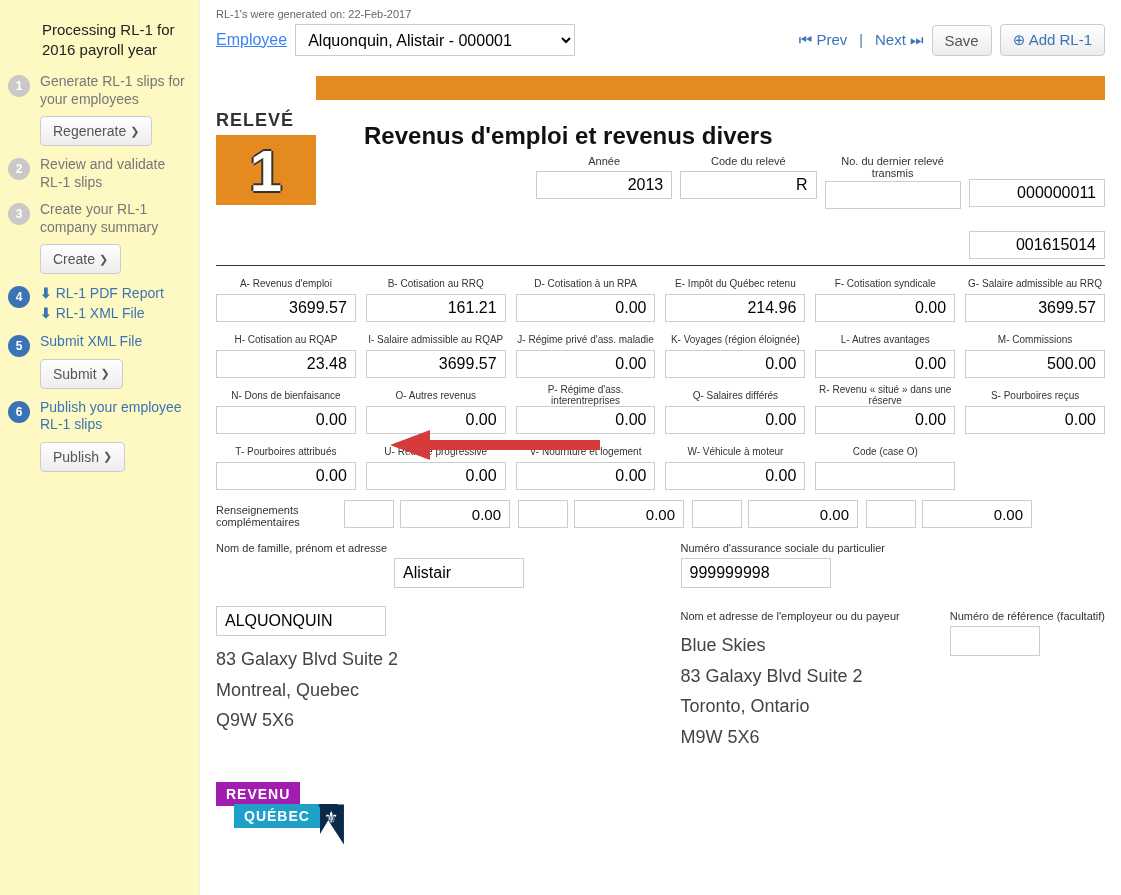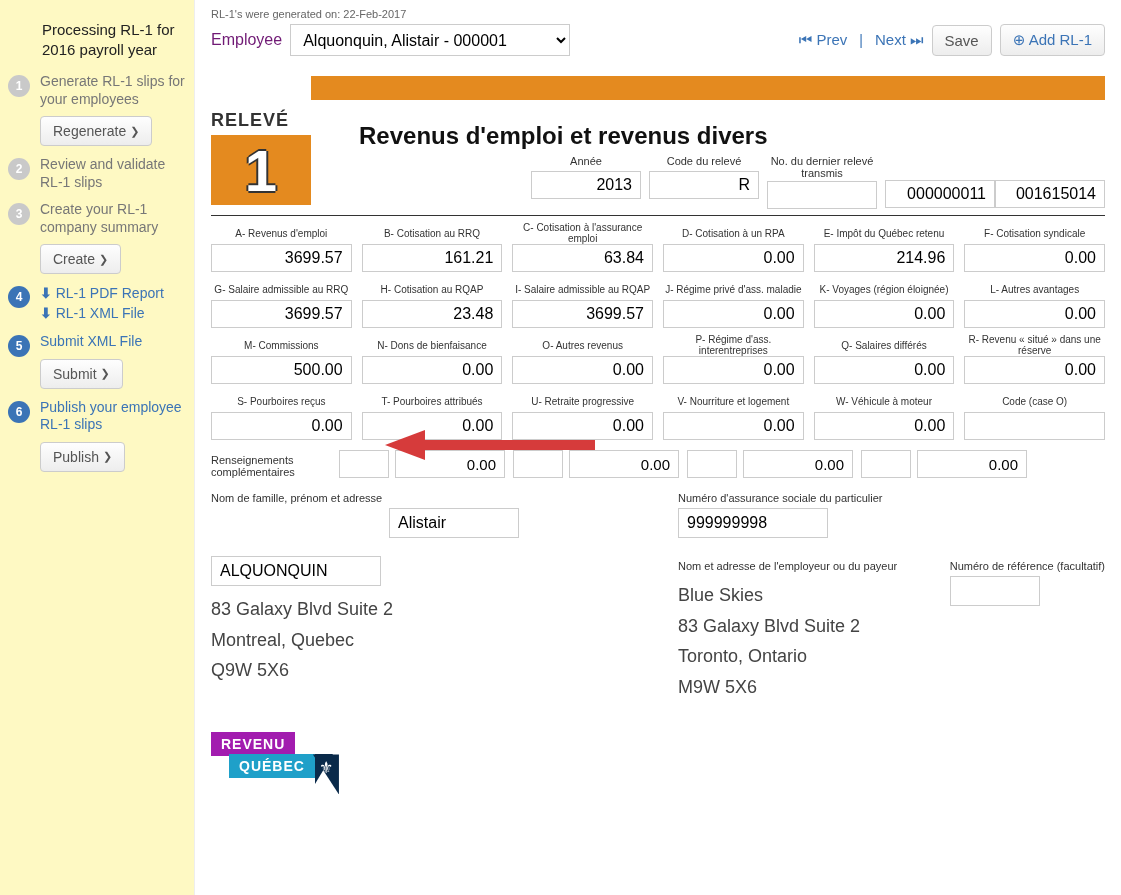--- a/index.html
+++ b/index.html
@@ -42,21 +42,21 @@
     border: 1px solid #ccc; border-radius: 4px;
     padding: 6px 12px; color: #555; cursor: pointer;
     margin-top: 8px; font-size: 14px;
   }
   .chev { font-size: 11px; }
   .dl-icon { font-weight: bold; }
 
   .main { flex: 1; padding: 8px 16px 20px 16px; position: relative; }
   .gennote { font-size: 11px; color: #666; margin: 0 0 4px 0; }
   .emprow { display: flex; align-items: center; gap: 8px; margin-bottom: 10px; }
-  .emprow .lbl { font-size: 16px; color: #701a75; }
+  .emprow .lbl { font-size: 16px; color: #3b82f6; text-decoration: underline; }
   .emprow select {
     font-size: 16px; padding: 4px 8px; border: 1px solid #ccc; height: 32px;
     min-width: 280px; background: #fff;
   }
   .emprow .spacer { flex: 1; }
   .navlink { color: #3b74b6; text-decoration: none; font-size: 15px; }
   .navsep { color: #3b74b6; margin: 0 4px; }
   .tbtn {
     border: 1px solid #ccc; background: linear-gradient(#fefefe,#ededed);
     border-radius: 4px; padding: 6px 12px; color: #555; font-size: 15px; cursor: pointer;
@@ -87,21 +87,21 @@
   .toprow {
     display: flex; gap: 8px; justify-content: flex-end; margin-top: -50px; margin-bottom: 6px;
     padding-left: 320px;
   }
   .topcell { display: flex; flex-direction: column; align-items: center; font-size: 11px; color: #333; }
   .topcell .lab { min-height: 14px; margin-bottom: 2px; text-align:center; }
   .ibox {
     border: 1px solid #ccc; height: 28px; min-width: 110px; padding: 3px 8px;
     font-size: 16px; text-align: right; background:#fff;
   }
-  .twobox { display: flex; flex-direction: row; gap: 0; margin-top: 24px; }
+  .twobox { display: flex; flex-direction: column; gap: 24px; margin-top: 24px; }
 
   .grid {
     display: grid;
     grid-template-columns: repeat(6, 1fr);
     gap: 6px 10px;
     margin-top: 6px;
   }
   .cell { display: flex; flex-direction: column; align-items: center; }
   .cell .lab { font-size: 10px; color: #333; text-align: center; min-height: 22px; display:flex; align-items:center; }
   .cell input, .ibox {
@@ -262,24 +262,20 @@
     <div class="hr"></div>
 
     <div class="grid" id="boxgrid">
         <div class="cell">
           <div class="lab">A- Revenus d'emploi</div>
           <input value="3699.57" style="">
         </div>
         <div class="cell">
           <div class="lab">B- Cotisation au RRQ</div>
           <input value="161.21" style="">
-        </div>
-        <div class="cell">
-          <div class="lab">C- Cotisation à l'assurance emploi</div>
-          <input value="63.84" style="">
         </div>
         <div class="cell">
           <div class="lab">D- Cotisation à un RPA</div>
           <input value="0.00" style="">
         </div>
         <div class="cell">
           <div class="lab">E- Impôt du Québec retenu</div>
           <input value="214.96" style="">
         </div>
         <div class="cell">

